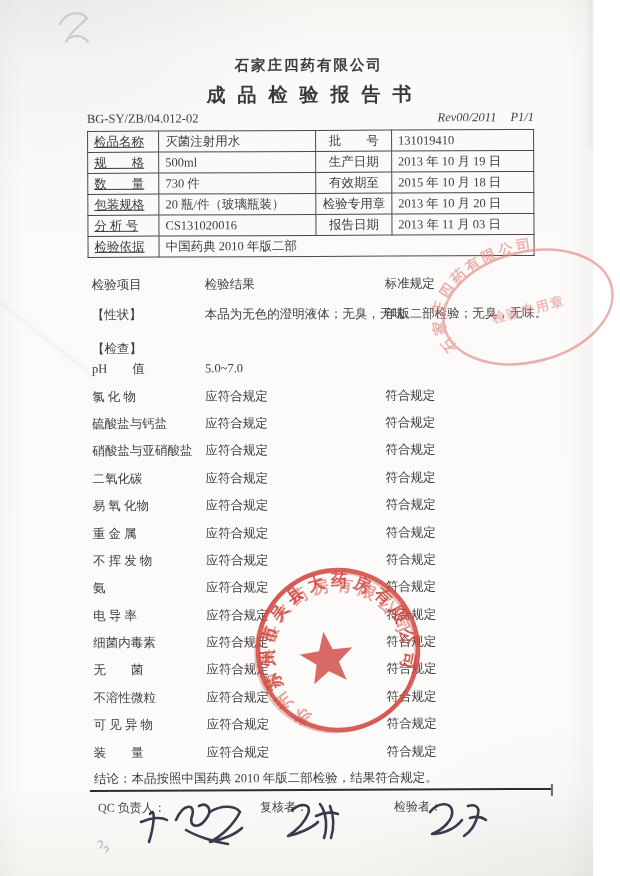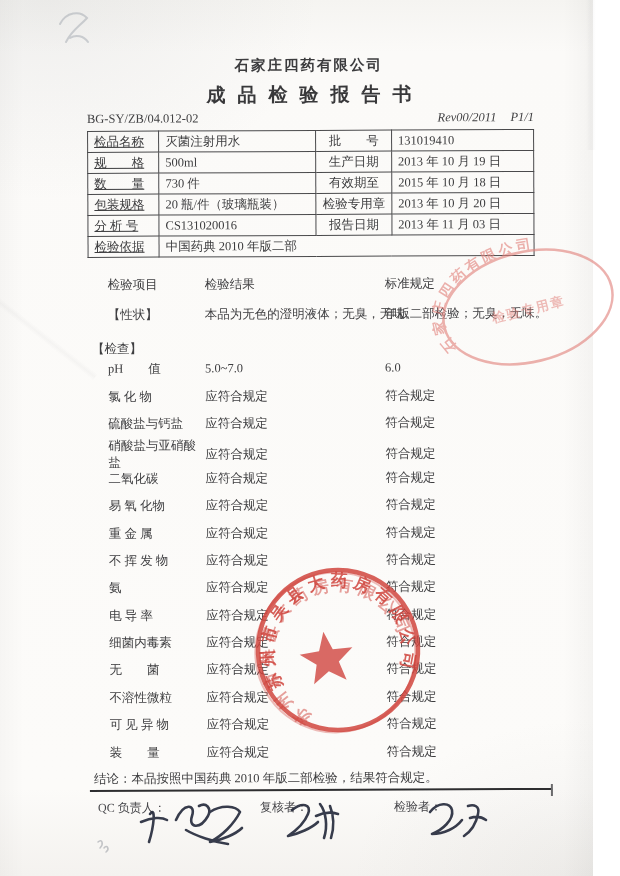--- a/index.html
+++ b/index.html
@@ -41,21 +41,21 @@
     border-collapse:collapse; font-size:12.5px; color:#3c3c3e; }
   table.info td { border:1.4px solid #4a4a4c; height:21px; padding:0 6px;
     white-space:nowrap; overflow:hidden; }
   td.lbl  { width:72px;  text-align:left; padding:0 2px;text-decoration:underline; }
   td.val  { width:160px;margin-top:8px; }
   td.lbl2 { width:70px;  text-align:center; padding:0 2px; }
   td.val2 { width:145px; }
 
   .insp { position:absolute; left:88px; width:480px; font-size:12.5px; color:#3e3e40; }
   .insp-row { display:grid; grid-template-columns:117px 180px auto; align-items:baseline; }
-  .insp-row > span:first-child { padding-left:4px;margin-left:16px; }
+  .insp-row > span:first-child { padding-left:4px; }
   .hdr-row { top:276px; }
   .xing-row { top:304px; }
   .items { position:absolute; top:355px; left:88px; width:480px; font-size:12.5px; color:#3e3e40; }
   .items .insp-row { height:27.4px; align-items:center; }
 
   .conclusion { position:absolute; top:770px; left:92px; width:470px; font-size:12.5px; color:#3c3c3e; }
   .rule { position:absolute; top:789px; left:88px; width:462px; height:2px; background:#2e2e30; }
   .rule-tick { position:absolute; top:785px; left:549px; width:1.5px; height:12px; background:#6a6a6c; }
 
   .sig-row { position:absolute; top:799px; left:96px; width:470px; font-size:12px; color:#46464a; }
@@ -138,21 +138,20 @@
     </div>
 
     <div class="insp" style="position:absolute; top:340px;">
       <span style="padding-left:4px;">【检查】</span>
     </div>
 
     <div class="items">
       <div class="insp-row">
         <span>pH　　值</span>
           <span>5.0~7.0</span>
-          <span>6.0</span>
       </div>
       <div class="insp-row">
         <span>氯 化 物</span>
           <span>应符合规定</span>
           <span>符合规定</span>
       </div>
       <div class="insp-row">
         <span>硫酸盐与钙盐</span>
           <span>应符合规定</span>
           <span>符合规定</span>

